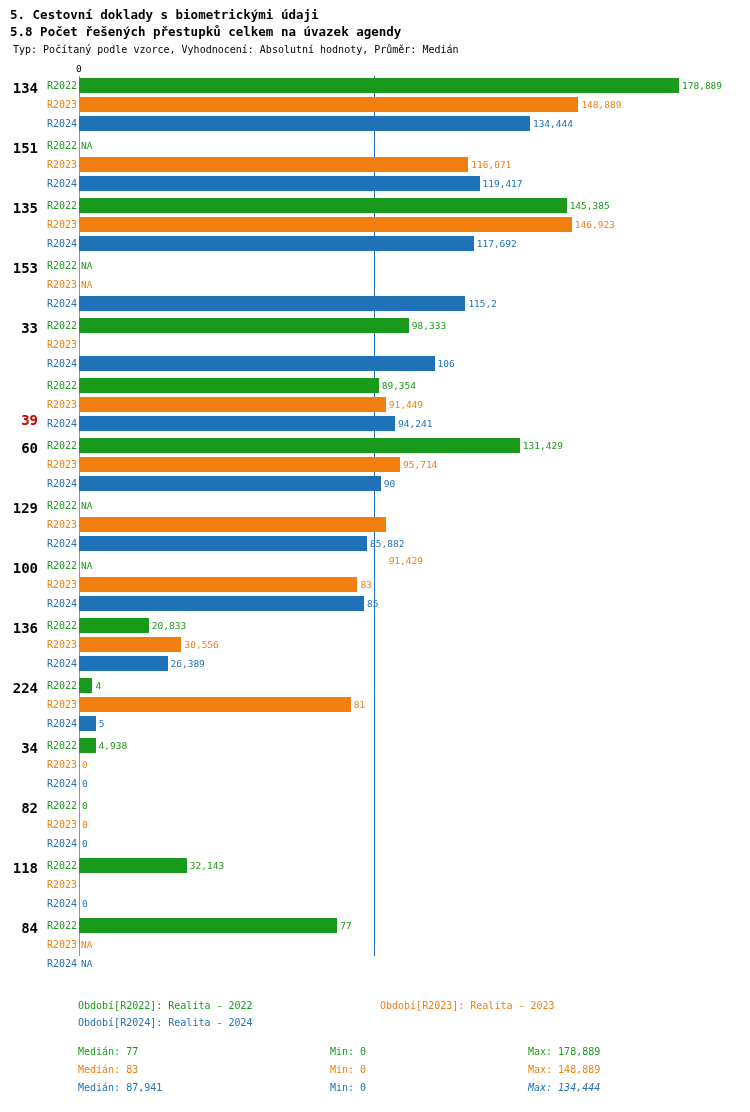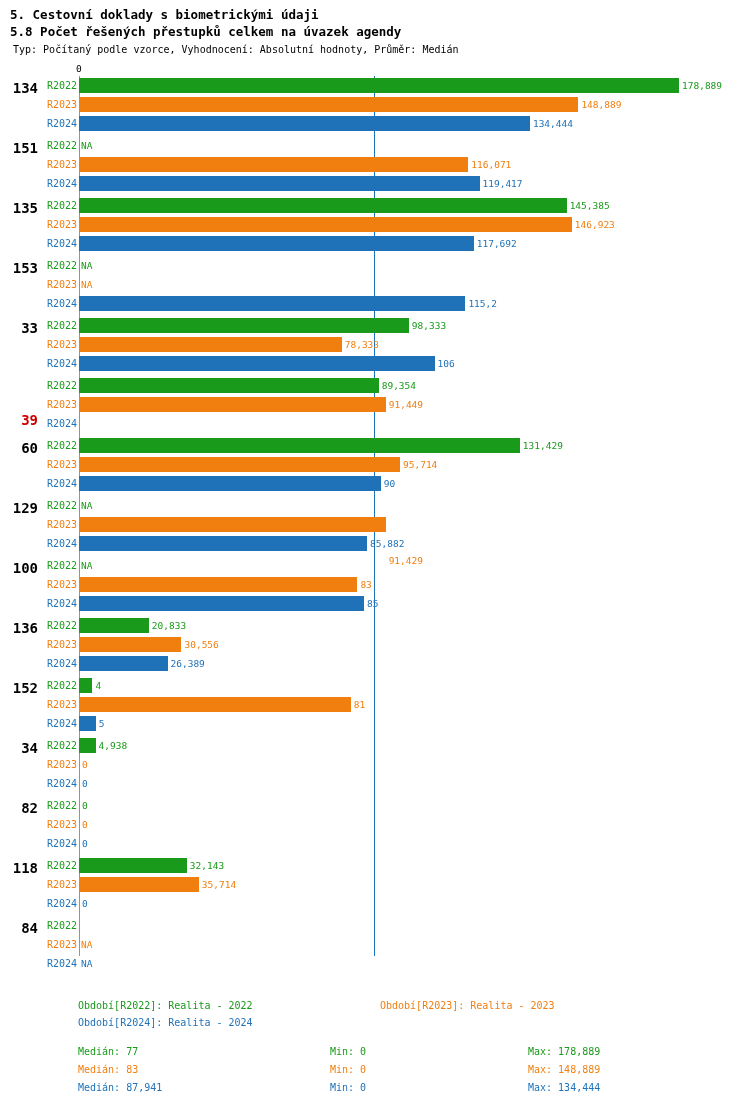--- a/index.html
+++ b/index.html
@@ -249,24 +249,20 @@
         <div class="group-label" style="top: 4px;">33</div>
         <div class="row" style="position: absolute; left: 0px; top: 0px; width: 750px;">
           <div class="row-label" style="color: rgb(26, 154, 26);">R2022</div>
           <div class="bar-wrap">
             <div class="bar" style="width: 329.812px; background: rgb(26, 154, 26);"></div>
             <span class="bar-value" style="left: 332.812px; color: rgb(26, 154, 26);">98,333</span>
           </div>
         </div>
         <div class="row" style="position: absolute; left: 0px; top: 19px; width: 750px;">
           <div class="row-label" style="color: rgb(240, 127, 16);">R2023</div>
-          <div class="bar-wrap">
-            <div class="bar" style="width: 262.732px; background: rgb(240, 127, 16);"></div>
-            <span class="bar-value" style="left: 265.732px; color: rgb(240, 127, 16);">78,333</span>
-          </div>
         </div>
         <div class="row" style="position: absolute; left: 0px; top: 38px; width: 750px;">
           <div class="row-label" style="color: rgb(31, 114, 184);">R2024</div>
           <div class="bar-wrap">
             <div class="bar" style="width: 355.528px; background: rgb(31, 114, 184);"></div>
             <span class="bar-value" style="left: 358.528px; color: rgb(31, 114, 184);">106</span>
           </div>
         </div>
       </div>
       <div class="group" style="position: absolute; left: 0px; top: 300px; width: 750px; height: 57px;">
@@ -280,20 +276,24 @@
         </div>
         <div class="row" style="position: absolute; left: 0px; top: 19px; width: 750px;">
           <div class="row-label" style="color: rgb(240, 127, 16);">R2023</div>
           <div class="bar-wrap">
             <div class="bar" style="width: 306.723px; background: rgb(240, 127, 16);"></div>
             <span class="bar-value" style="left: 309.723px; color: rgb(240, 127, 16);">91,449</span>
           </div>
         </div>
         <div class="row" style="position: absolute; left: 0px; top: 38px; width: 750px;">
           <div class="row-label" style="color: rgb(31, 114, 184);">R2024</div>
+          <div class="bar-wrap">
+            <div class="bar" style="width: 316.088px; background: rgb(31, 114, 184);"></div>
+            <span class="bar-value" style="left: 319.088px; color: rgb(31, 114, 184);">94,241</span>
+          </div>
         </div>
       </div>
       <div class="group" style="position: absolute; left: 0px; top: 360px; width: 750px; height: 57px;">
         <div class="group-label" style="top: 4px;">60</div>
         <div class="row" style="position: absolute; left: 0px; top: 0px; width: 750px;">
           <div class="row-label" style="color: rgb(26, 154, 26);">R2022</div>
           <div class="bar-wrap">
             <div class="bar" style="width: 440.817px; background: rgb(26, 154, 26);"></div>
             <span class="bar-value" style="left: 443.817px; color: rgb(26, 154, 26);">131,429</span>
           </div>
@@ -377,21 +377,21 @@
         </div>
         <div class="row" style="position: absolute; left: 0px; top: 38px; width: 750px;">
           <div class="row-label" style="color: rgb(31, 114, 184);">R2024</div>
           <div class="bar-wrap">
             <div class="bar" style="width: 88.5096px; background: rgb(31, 114, 184);"></div>
             <span class="bar-value" style="left: 91.5096px; color: rgb(31, 114, 184);">26,389</span>
           </div>
         </div>
       </div>
       <div class="group" style="position: absolute; left: 0px; top: 600px; width: 750px; height: 57px;">
-        <div class="group-label" style="top: 4px;">152</div>
+        <div class="group-label" style="top: 4px;">224</div>
         <div class="row" style="position: absolute; left: 0px; top: 0px; width: 750px;">
           <div class="row-label" style="color: rgb(26, 154, 26);">R2022</div>
           <div class="bar-wrap">
             <div class="bar" style="width: 13.4161px; background: rgb(26, 154, 26);"></div>
             <span class="bar-value" style="left: 16.4161px; color: rgb(26, 154, 26);">4</span>
           </div>
         </div>
         <div class="row" style="position: absolute; left: 0px; top: 19px; width: 750px;">
           <div class="row-label" style="color: rgb(240, 127, 16);">R2023</div>
           <div class="bar-wrap">
@@ -454,36 +454,36 @@
         <div class="group-label" style="top: 4px;">118</div>
         <div class="row" style="position: absolute; left: 0px; top: 0px; width: 750px;">
           <div class="row-label" style="color: rgb(26, 154, 26);">R2022</div>
           <div class="bar-wrap">
             <div class="bar" style="width: 107.809px; background: rgb(26, 154, 26);"></div>
             <span class="bar-value" style="left: 110.809px; color: rgb(26, 154, 26);">32,143</span>
           </div>
         </div>
         <div class="row" style="position: absolute; left: 0px; top: 19px; width: 750px;">
           <div class="row-label" style="color: rgb(240, 127, 16);">R2023</div>
-          <div class="bar-wrap">
-            <div class="bar" style="width: 119.786px; background: rgb(240, 127, 16);"></div>
-            <span class="bar-value" style="left: 122.786px; color: rgb(240, 127, 16);">35,714</span>
-          </div>
         </div>
         <div class="row" style="position: absolute; left: 0px; top: 38px; width: 750px;">
           <div class="row-label" style="color: rgb(31, 114, 184);">R2024</div>
           <div class="bar-wrap">
             <span class="bar-value" style="left: 3px; color: rgb(31, 114, 184);">0</span>
           </div>
         </div>
       </div>
       <div class="group" style="position: absolute; left: 0px; top: 840px; width: 750px; height: 57px;">
         <div class="group-label" style="top: 4px;">84</div>
         <div class="row" style="position: absolute; left: 0px; top: 0px; width: 750px;">
           <div class="row-label" style="color: rgb(26, 154, 26);">R2022</div>
+          <div class="bar-wrap">
+            <div class="bar" style="width: 258.261px; background: rgb(26, 154, 26);"></div>
+            <span class="bar-value" style="left: 261.261px; color: rgb(26, 154, 26);">77</span>
+          </div>
         </div>
         <div class="row" style="position: absolute; left: 0px; top: 19px; width: 750px;">
           <div class="row-label" style="color: rgb(240, 127, 16);">R2023</div>
           <div class="bar-wrap">
             <span class="na-value" style="color: rgb(240, 127, 16);">NA</span>
           </div>
         </div>
         <div class="row" style="position: absolute; left: 0px; top: 38px; width: 750px;">
           <div class="row-label" style="color: rgb(31, 114, 184);">R2024</div>
           <div class="bar-wrap">
@@ -510,15 +510,15 @@
       <span class="s-max" style="color: rgb(26, 154, 26);">Max: 178,889</span>
     </div>
     <div class="stats-row">
       <span class="s-med" style="color: rgb(240, 127, 16);">Medián: 83</span>
       <span class="s-min" style="color: rgb(240, 127, 16);">Min: 0</span>
       <span class="s-max" style="color: rgb(240, 127, 16);">Max: 148,889</span>
     </div>
     <div class="stats-row">
       <span class="s-med" style="color: rgb(31, 114, 184);">Medián: 87,941</span>
       <span class="s-min" style="color: rgb(31, 114, 184);">Min: 0</span>
-      <span class="s-max" style="color: rgb(31, 114, 184);">Max: 134,444</span>
+      <span class="s-max" style="color: rgb(31, 114, 184); font-style: italic;">Max: 134,444</span>
     </div>
   </div>
 
 </body></html>

